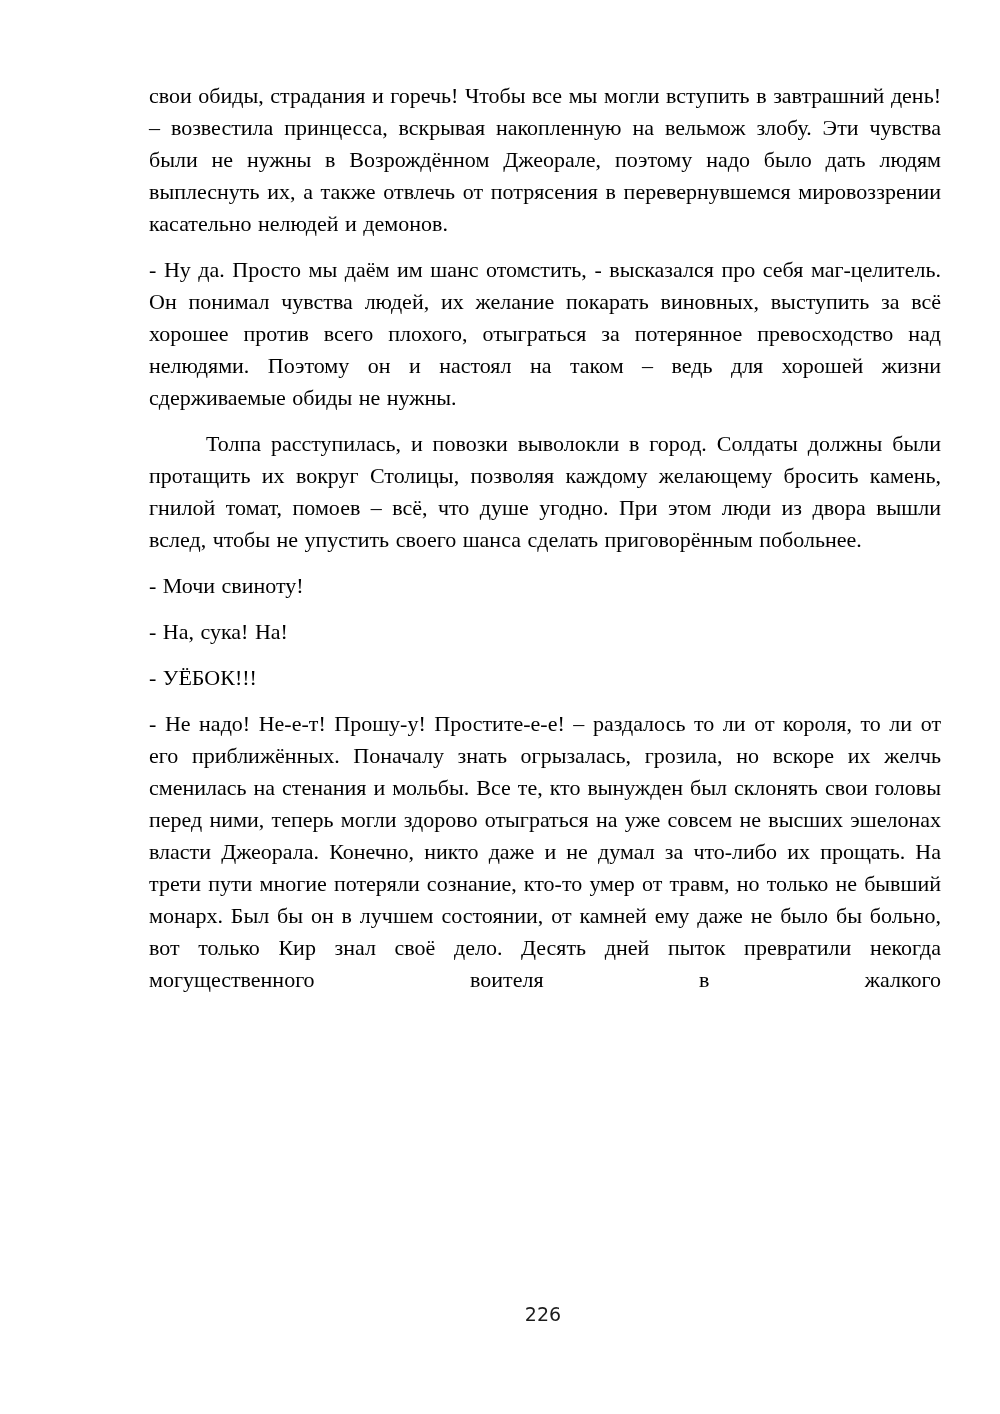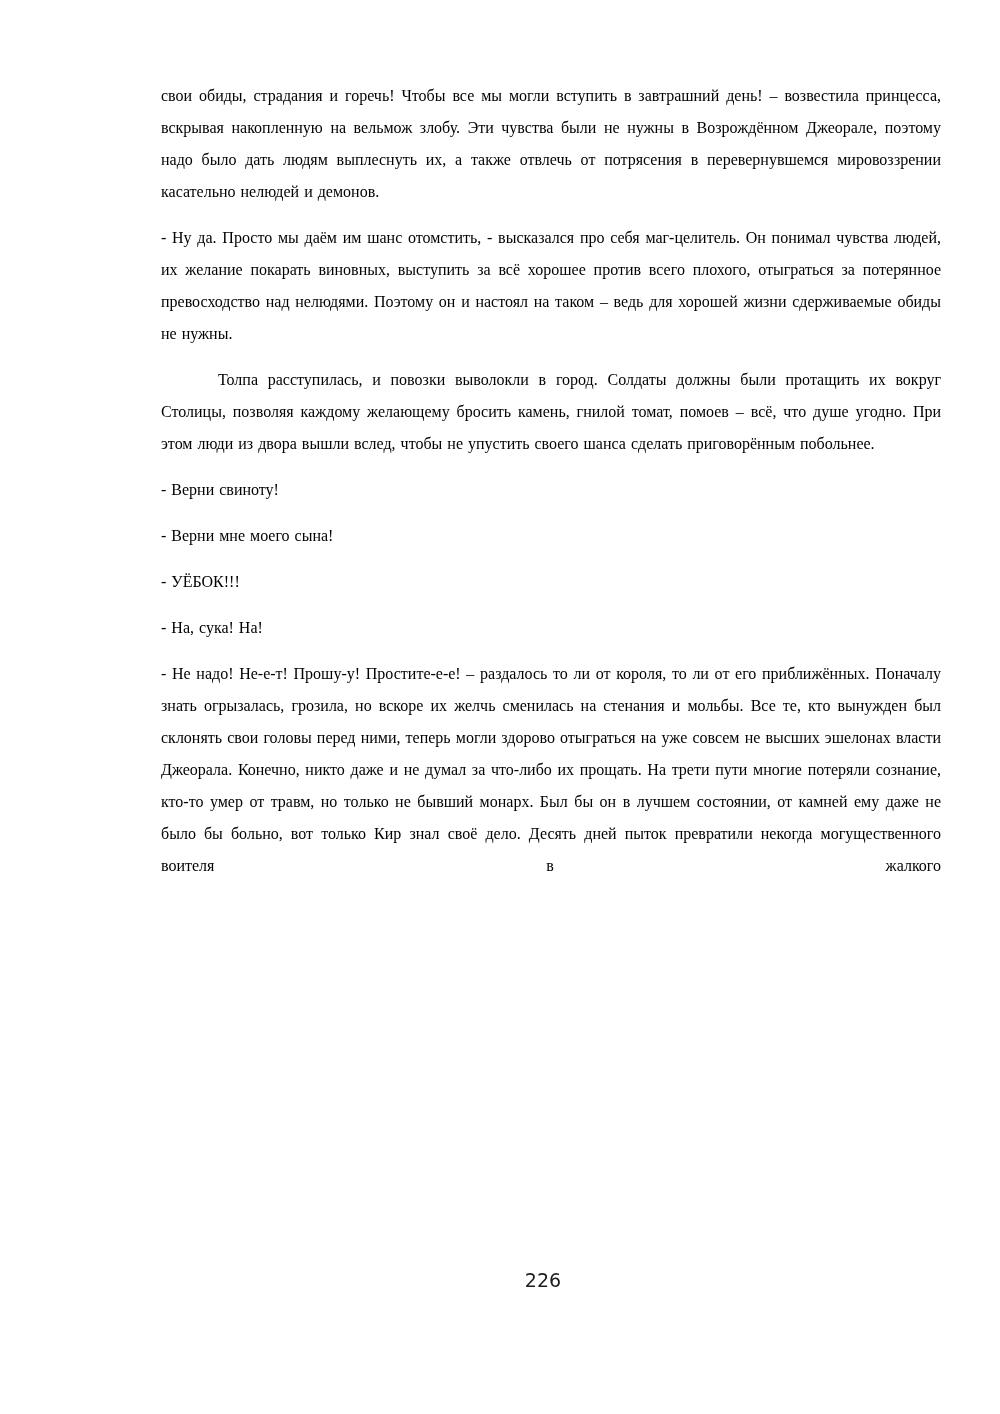--- a/index.html
+++ b/index.html
@@ -15,53 +15,52 @@
     font-family: "Liberation Serif", serif;
     color: #000000;
   }
   .page-text {
     position: absolute;
     top: 80px;
     left: 145px;
     width: 796px;
   }
   p.para {
-    margin: 0 0 14px 16px;
-    font-size: 16px;
+    margin: 0 0 14px 4px;
+    font-size: 22px;
     line-height: 32px;
     text-align: justify;
     word-spacing: 1px;
   }
   p.indent {
     text-indent: 57px;
     font-family: Liberation Serif, serif;
   }
   
   p.cont {
     text-align-last: justify;
   }
   .page-number {
     position: absolute;
-    top: 1268px;
+    top: 1302px;
     left: 145px;
     width: 796px;
     text-align: center;
     font-family: "DejaVu Sans", sans-serif;
     font-size: 19px;
     line-height: 24px;
     color: #1c1c1c;
   }
 </style>
 </head>
 <body>
 
 <div class="page-text">
   <p class="para">свои обиды, страдания и горечь! Чтобы все мы могли вступить в завтрашний день! – возвестила принцесса, вскрывая накопленную на вельмож злобу. Эти чувства были не нужны в Возрождённом Джеорале, поэтому надо было дать людям выплеснуть их, а также отвлечь от потрясения в перевернувшемся мировоззрении касательно нелюдей и демонов.</p>
   <p class="para">- Ну да. Просто мы даём им шанс отомстить, - высказался про себя маг-целитель. Он понимал чувства людей, их желание покарать виновных, выступить за всё хорошее против всего плохого, отыграться за потерянное превосходство над нелюдями. Поэтому он и настоял на таком – ведь для хорошей жизни сдерживаемые обиды не нужны.</p>
   <p class="para indent">Толпа расступилась, и повозки выволокли в город. Солдаты должны были протащить их вокруг Столицы, позволяя каждому желающему бросить камень, гнилой томат, помоев – всё, что душе угодно. При этом люди из двора вышли вслед, чтобы не упустить своего шанса сделать приговорённым побольнее.</p>
-  <p class="para">- Верни свиноту!</p>
-  <p class="para">- Верни мне моего сына!</p>
+  <p class="para">- Мочи свиноту!</p>
+  <p class="para">- На, сука! На!</p>
   <p class="para">- УЁБОК!!!</p>
-  <p class="para">- На, сука! На!</p>
   <p class="para cont">- Не надо! Не-е-т! Прошу-у! Простите-е-е! – раздалось то ли от короля, то ли от его приближённых. Поначалу знать огрызалась, грозила, но вскоре их желчь сменилась на стенания и мольбы. Все те, кто вынужден был склонять свои головы перед ними, теперь могли здорово отыграться на уже совсем не высших эшелонах власти Джеорала. Конечно, никто даже и не думал за что-либо их прощать. На трети пути многие потеряли сознание, кто-то умер от травм, но только не бывший монарх. Был бы он в лучшем состоянии, от камней ему даже не было бы больно, вот только Кир знал своё дело. Десять дней пыток превратили некогда могущественного воителя в жалкого</p>
 </div>
 
 <div class="page-number">226</div>
 
 </body></html>

